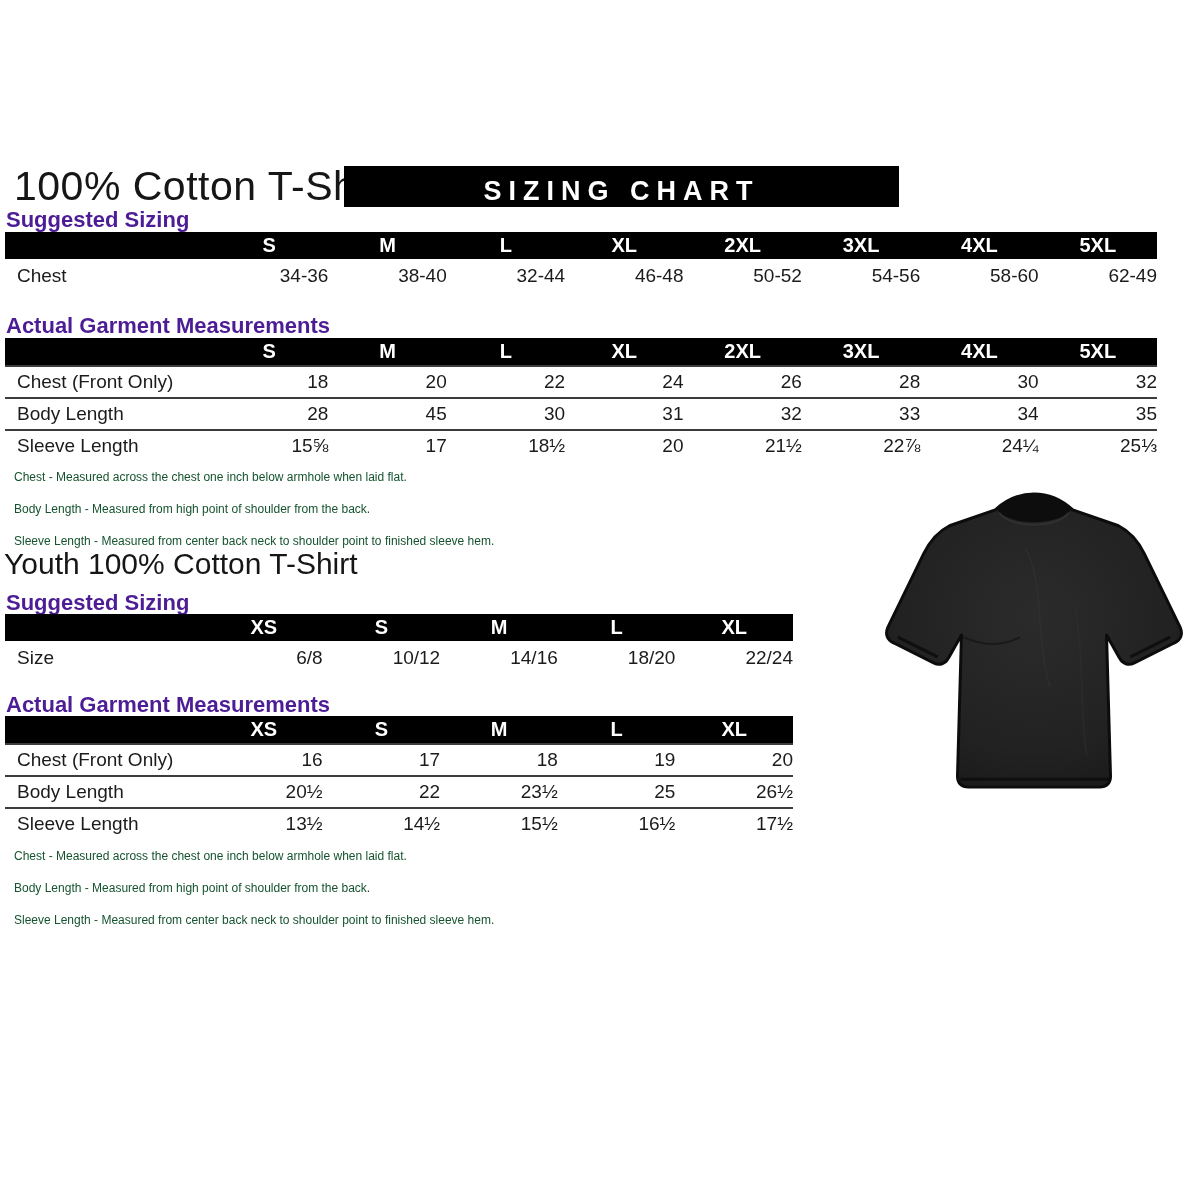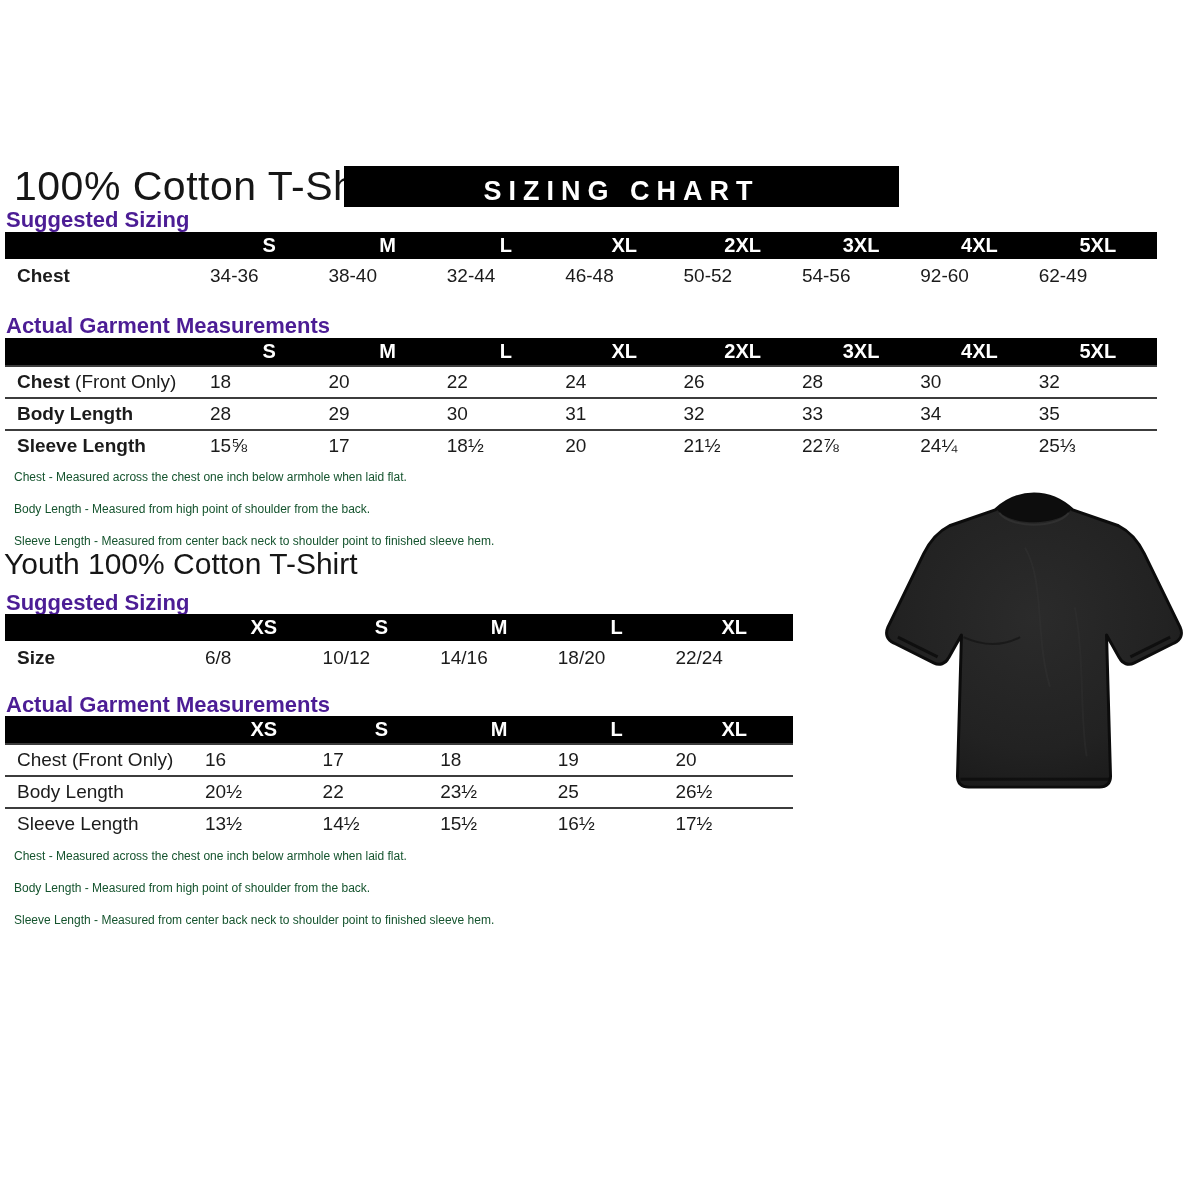--- a/index.html
+++ b/index.html
@@ -30,26 +30,26 @@
   #adult-act-table{top:338px;width:1152px;}
   #youth-sug-table{top:614px;width:788px;}
   #youth-act-table{top:716px;width:788px;}
 
   .tbl table{border-collapse:collapse;table-layout:fixed;width:100%;}
   .tbl thead th{
     background:#000;color:#fff;font-weight:bold;font-size:20px;
     height:27px;padding:0;text-align:center;vertical-align:middle;
   }
   .tbl td{
-    text-align:left;font-size:19px;height:28px;padding:1px 0;
+    text-align:right;font-size:19px;height:28px;padding:1px 0;
     vertical-align:middle;color:#1b1b1b;
   }
   .sug td{height:31px;}
   .tbl td.row-label{text-align:left;padding-left:12px;}
-  .bold-labels td.row-label .lab{font-weight:bold;}
+  .bold-labels td.row-label .lab{font-weight:normal;}
   .tbl td.row-label .suffix{font-weight:normal;}
   .adult-cols th.label-col{width:205px;}
   .youth-cols th.label-col{width:200px;}
   .lined tbody tr{border-top:2px solid #3c3c3c;}
 
   
   .notes{left:14px;font-size:12px;line-height:32px;color:#14532d;}
   #adult-notes{top:461px;}
   #youth-notes{top:840px;}
 
@@ -83,21 +83,21 @@
       </thead>
       <tbody>
         <tr>
           <td class="row-label"><span class="lab">Chest</span></td>
           <td>34-36</td>
           <td>38-40</td>
           <td>32-44</td>
           <td>46-48</td>
           <td>50-52</td>
           <td>54-56</td>
-          <td>92-60</td>
+          <td>58-60</td>
           <td>62-49</td>
         </tr>
       </tbody>
     </table>
   </div>
 
 <div class="abs section-label" id="adult-act-label">Actual Garment Measurements</div>
 <div class="abs tbl adult-cols bold-labels lined" id="adult-act-table">
     <table>
       <thead>
@@ -121,21 +121,21 @@
           <td>22</td>
           <td>24</td>
           <td>26</td>
           <td>28</td>
           <td>30</td>
           <td>32</td>
         </tr>
         <tr>
           <td class="row-label"><span class="lab">Body Length</span></td>
           <td>28</td>
-          <td>29</td>
+          <td>45</td>
           <td>30</td>
           <td>31</td>
           <td>32</td>
           <td>33</td>
           <td>34</td>
           <td>35</td>
         </tr>
         <tr>
           <td class="row-label"><span class="lab">Sleeve Length</span></td>
           <td>15⅝</td>

